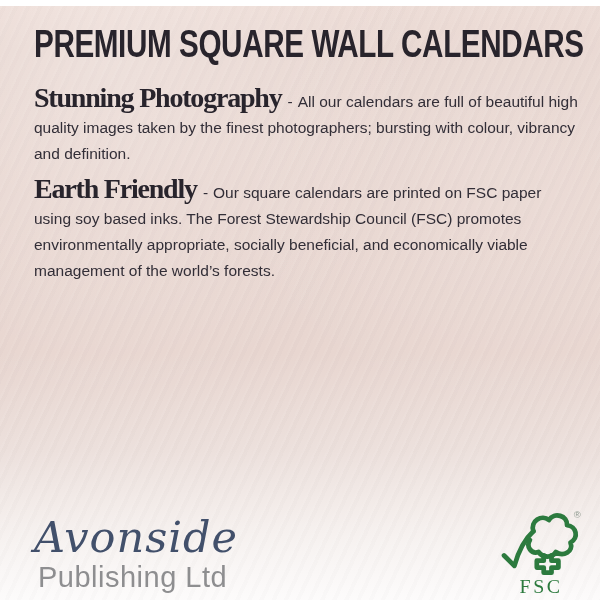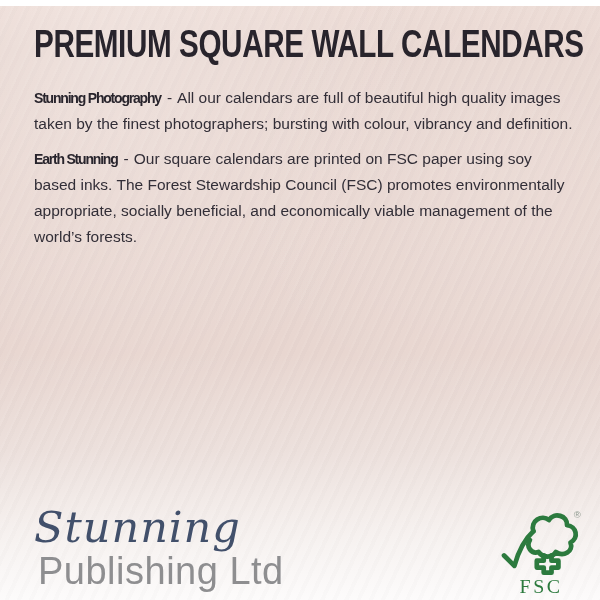--- a/index.html
+++ b/index.html
@@ -35,23 +35,24 @@
 
   .feature { 
     font-size: 15.5px;
     line-height: 26px;
     color: #322e37;
     margin-bottom: 9px;
     max-width: 546px;
   }
   .feature-heading {
     font-weight: bold;
-    font-size: 14px;
+    font-size: 28px;
     letter-spacing: -1.2px;
     color: #28242c;
+    font-family: Liberation Serif, serif;
   }
   .feature-sep { margin: 0 5px 0 6px; color: #322e37; }
 
   .footer {
     position: absolute;
     left: 34px;
     right: 14px;
     bottom: 10px;
     display: flex;
     justify-content: space-between;
@@ -59,21 +60,21 @@
   }
   .brand-script {
     font-family: "DejaVu Serif", serif;
     font-style: italic;
     font-size: 43px;
     line-height: 1.0;
     letter-spacing: 1px;
     color: #42506b;
   }
   .brand-sub {
-    font-size: 38px;
+    font-size: 29px;
     line-height: 1.05;
     letter-spacing: 0.5px;
     color: #8e8e90;
     margin: 3px 0 4px 4px;
   }
   .fsc-logo { width: 88px; height: 88px; display: block; }
 </style>
 </head>
 <body>
 
@@ -83,27 +84,27 @@
     <div class="title">PREMIUM SQUARE WALL CALENDARS</div>
 
     <p class="feature">
       <span class="feature-heading">Stunning Photography</span><span class="feature-sep">-</span><span>All our calendars are full of beautiful high quality images taken by the finest photographers; bursting with colour, vibrancy and definition.</span>
     </p>
 
 
 
 
     <p class="feature">
-      <span class="feature-heading">Earth Stunning</span><span class="feature-sep">-</span><span>Our square calendars are printed on FSC paper using soy based inks. The Forest Stewardship Council (FSC) promotes environmentally appropriate, socially beneficial, and economically viable management of the world’s forests.</span>
+      <span class="feature-heading">Earth Friendly</span><span class="feature-sep">-</span><span>Our square calendars are printed on FSC paper using soy based inks. The Forest Stewardship Council (FSC) promotes environmentally appropriate, socially beneficial, and economically viable management of the world’s forests.</span>
     </p>
   </div>
 
   <div class="footer">
     <div>
-      <div class="brand-script">Stunning</div>
+      <div class="brand-script">Avonside</div>
       <div class="brand-sub">Publishing Ltd</div>
     </div>
 
     <svg class="fsc-logo" viewBox="0 0 100 102" xmlns="http://www.w3.org/2000/svg">
       <text x="91" y="12" font-size="11" fill="#8f9a90" text-anchor="middle">®</text>
       <g stroke="#2c7a3e" stroke-width="5.5" fill="none" stroke-linecap="round" stroke-linejoin="round">
         <path d="M6 55 L18 67 C23 49 29 37 40 27"></path>
         <path d="M40 27 C36 15 50 7 58 14 C64 4 80 9 79 20 C90 21 93 35 83 40 C87 50 75 57 66 51 C62 58 51 58 46 51 C38 54 31 45 36 37"></path>
         <path d="M52 55 L52 61 L44 61 L44 69 L52 69 L52 75 L61 75 L61 69 L69 69 L69 61 L61 61 L61 55"></path>
       </g>

